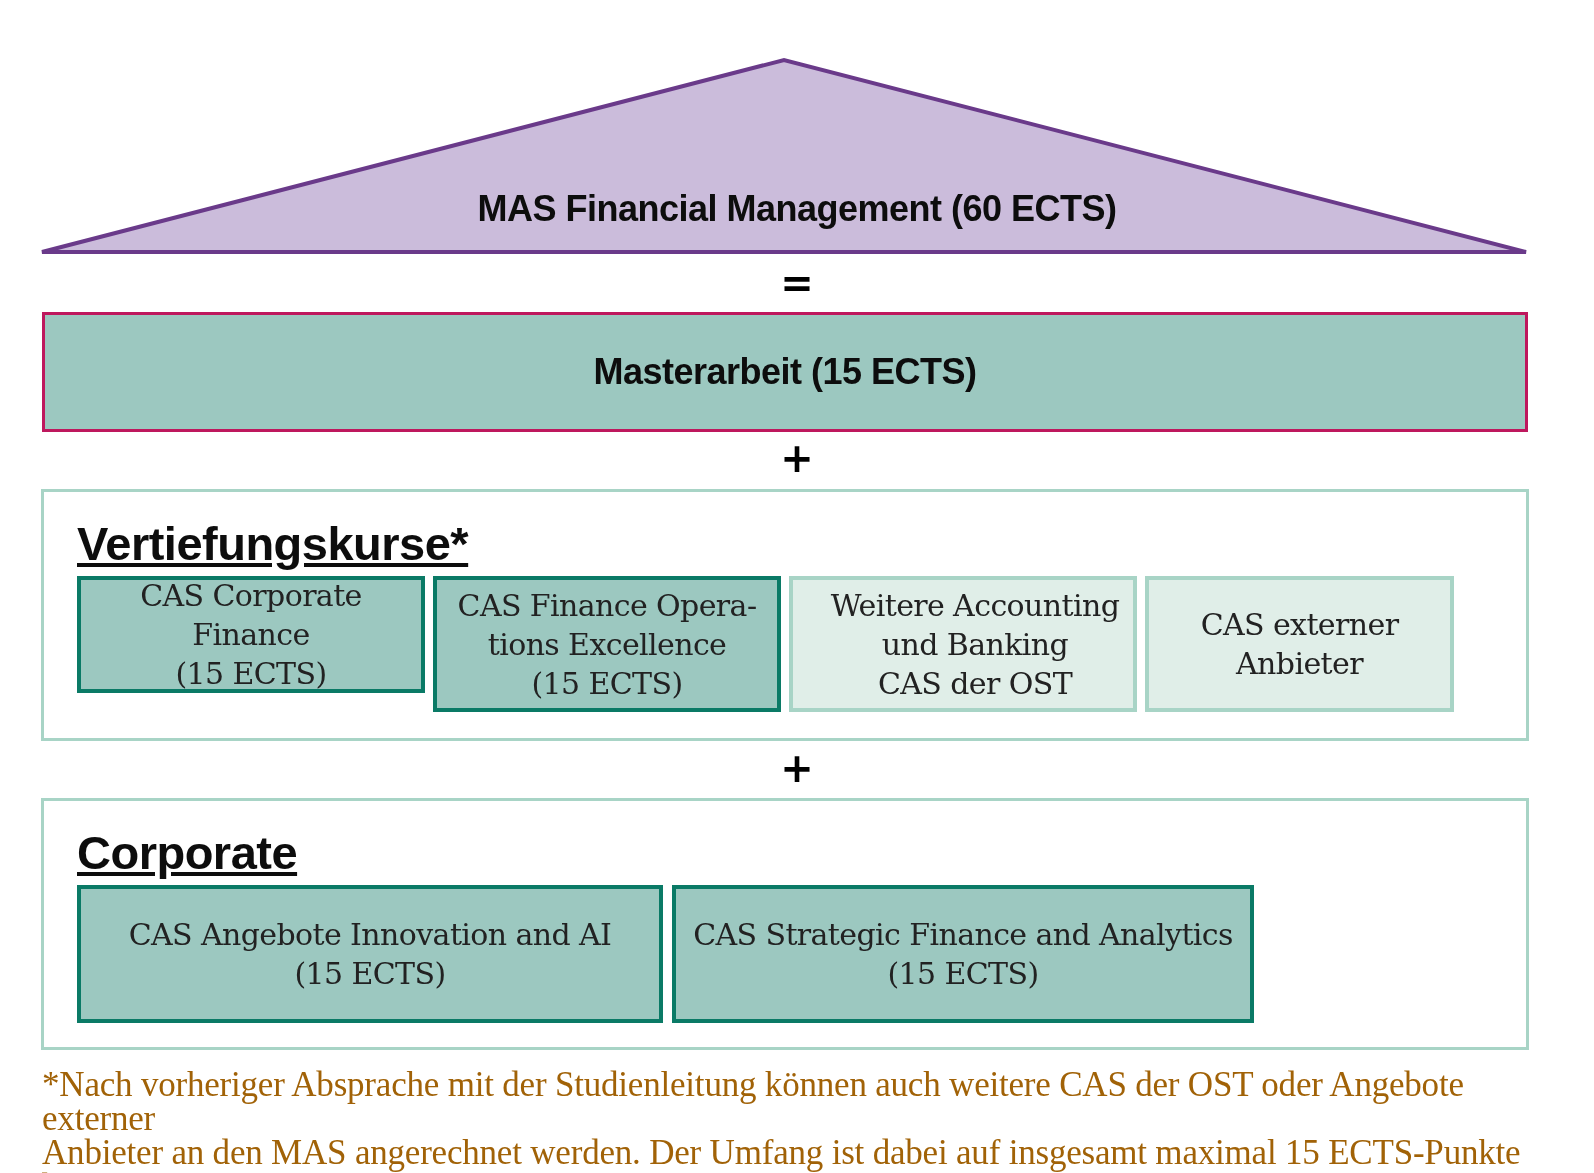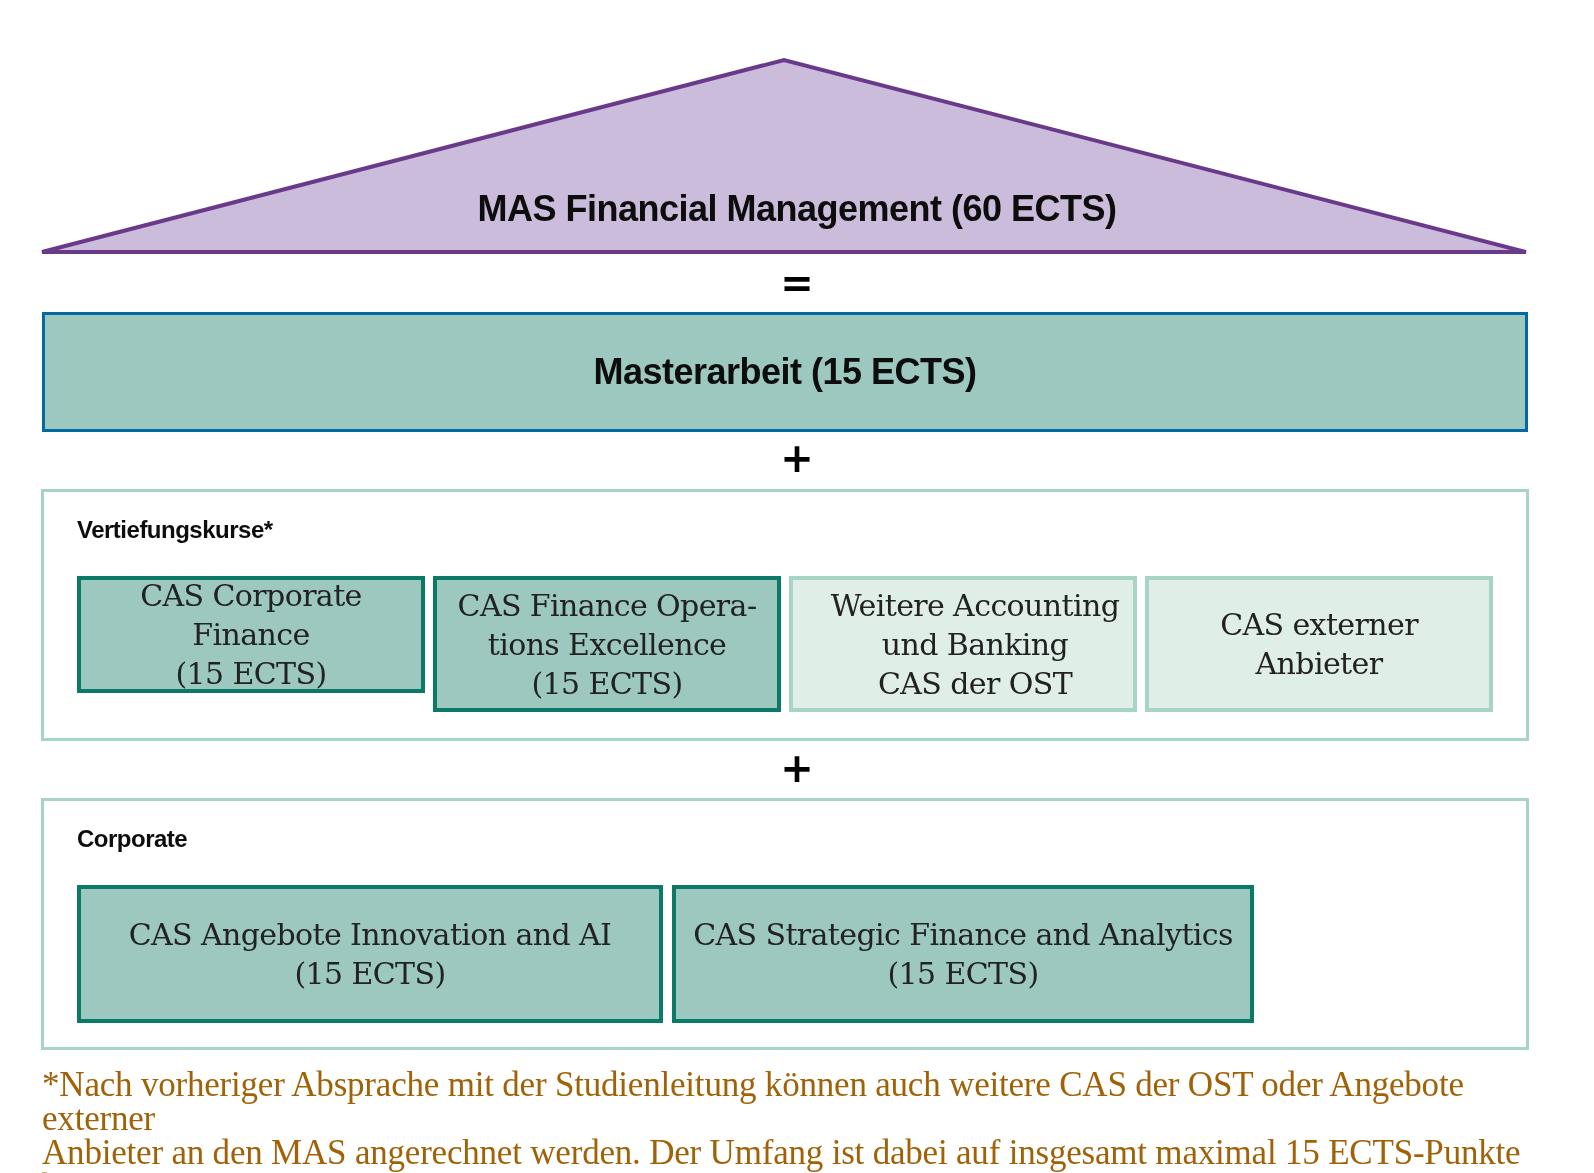--- a/index.html
+++ b/index.html
@@ -5,26 +5,26 @@
   html, body { margin:0; padding:0; background:#ffffff; }
   body { width:1594px; height:1173px; position:relative; overflow:hidden;
          font-family:"Liberation Sans", sans-serif; color:#111; }
   .roof { position:absolute; left:0; top:0; width:1594px; height:270px; }
   .roof-title { position:absolute; left:0; width:1594px; top:172px; text-align:center;
                 font-family:"Liberation Sans", sans-serif; font-weight:bold; font-size:36px;
                 letter-spacing:-0.5px; color:#0d0d0d;margin-top:16px; }
   .op { position:absolute; left:0; width:1594px; text-align:center;
         font-family:"DejaVu Sans", sans-serif; font-weight:bold; font-size:40px; color:#000; }
   .master { position:absolute; left:42px; top:312px; width:1480px; height:114px;
-            background:#9cc8c0; border:3px solid #0369a1; box-sizing:content-box;
+            background:#9cc8c0; border:3px solid #be185d; box-sizing:content-box;
             display:flex; align-items:center; justify-content:center;
             font-weight:bold; font-size:36px; letter-spacing:-0.5px; color:#0d0d0d; }
   .section { position:absolute; left:41px; width:1482px; border:3px solid #a8d4c6; background:#fff; }
-  .section-title { position:absolute; left:33px; font-weight:bold; font-size:24px;
-                   letter-spacing:-0.5px; color:#0d0d0d; }
+  .section-title { position:absolute; left:33px; font-weight:bold; font-size:47px;
+                   letter-spacing:-0.5px; color:#0d0d0d;text-decoration:underline; }
   .card { position:absolute; box-sizing:border-box; display:flex; flex-direction:column;
           align-items:center; justify-content:center; text-align:center;
           font-family:"DejaVu Serif", serif; font-size:30px; line-height:39px; color:#222;
           font-weight:300; letter-spacing:-0.6px; }
   .card.dark { background:#9cc8c0; border:4px solid #0a7a66; }
   .card.light { background:#e0eee8; border:4px solid #a8d4c6; }
   .footnote { position:absolute; left:42px; top:1068px; width:1530px;
               font-family:Liberation Serif, serif; font-size:35px; line-height:34px;
               color:#a16207; letter-spacing:-0.2px; }
 </style>
@@ -58,21 +58,21 @@
     <div>tions Excellence</div>
     <div>(15 ECTS)</div>
   </div>
 
   <div class="card light" style="left:745px; top:84px; width:348px; height:136px;padding-left:24px;">
     <div>Weitere Accounting</div>
     <div>und Banking</div>
     <div>CAS der OST</div>
   </div>
 
-  <div class="card light" style="left:1101px; top:84px; width:348px; height:136px;">
+  <div class="card light" style="left:1101px; top:84px; width:309px; height:136px;">
     <div>CAS externer</div>
     <div>Anbieter</div>
   </div>
 </div>
 
 <div class="op" style="top:745px;">+</div>
 
 <div class="section" style="top:798px; height:246px;">
   <div class="section-title" style="top:24px;">Corporate</div>
 

